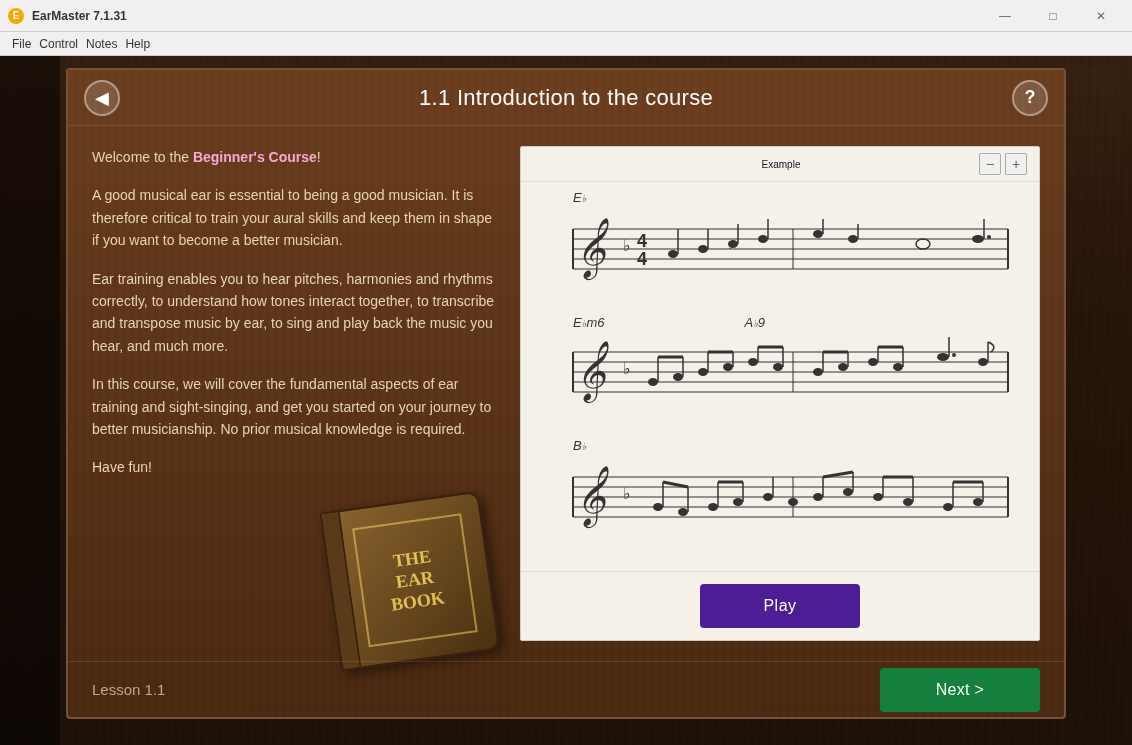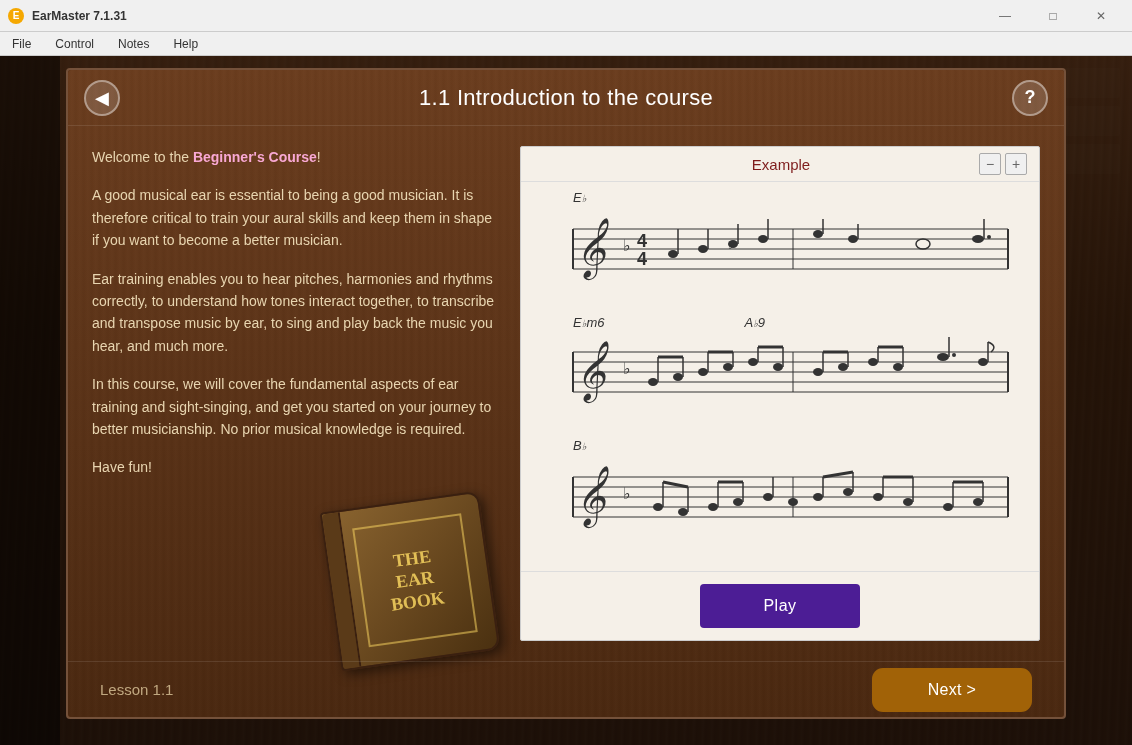--- a/index.html
+++ b/index.html
@@ -63,21 +63,20 @@
     }
 
     
     .menu-bar {
       width: 100%;
       height: 24px;
       background: #f0f0f0;
       display: flex;
       align-items: center;
       padding: 0 8px;
-      gap: 16px;
       border-bottom: 1px solid #ccc;
     }
     .menu-item {
       font-size: 12px;
       color: #333;
       cursor: pointer;
       padding: 2px 4px;
     }
 
     
@@ -273,22 +272,22 @@
       flex-direction: column;
     }
     .sheet-header {
       padding: 6px 12px;
       display: flex;
       align-items: center;
       justify-content: space-between;
       border-bottom: 1px solid #ddd;
     }
     .sheet-example-label {
-      font-size: 15px;
-      color: #7f1d1d;
+      font-size: 10px;
+      color: #0f172a;
       text-align: right;
       flex: 1;
       text-align: center;
     }
     .sheet-zoom-controls {
       display: flex;
       gap: 4px;
     }
     .zoom-btn {
       width: 22px;
@@ -341,36 +340,36 @@
       cursor: pointer;
       letter-spacing: 0.5px;
     }
 
     
     .modal-footer {
       height: 56px;
       display: flex;
       align-items: center;
       justify-content: space-between;
-      padding: 0 32px;
+      padding: 0 24px;
       border-top: 1px solid rgba(255,255,255,0.1);
       position: relative;
       z-index: 1;
     }
     .lesson-label {
       color: #c0a880;
       font-size: 15px;
     }
     .next-btn {
       width: 160px;
       height: 44px;
-      background: #a16207;
+      background: #15803d;
       color: white;
       border: none;
-      border-radius: 11px;
+      border-radius: 4px;
       font-size: 16px;
       cursor: pointer;
       font-weight: 500;
       letter-spacing: 0.3px;
     }
 
     
     .bg-content {
       position: absolute;
       inset: 0;

